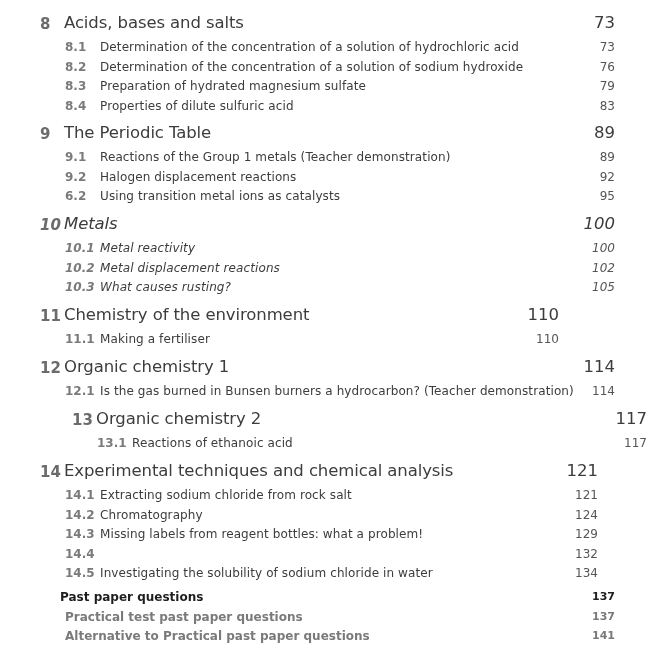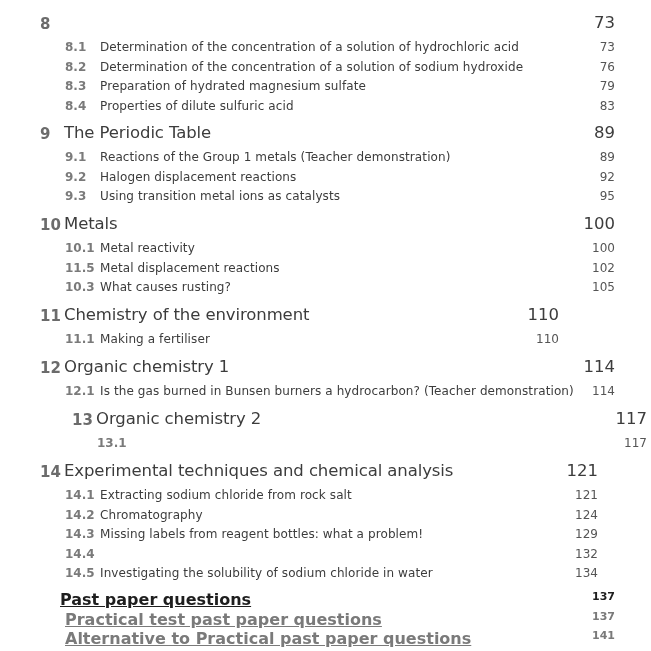--- a/index.html
+++ b/index.html
@@ -87,25 +87,24 @@
       left: 0;
       width: 651px;
     }
     .past-row {
       position: relative;
       height: 19.5px;
     }
     .past-title {
       position: absolute;
       left: 60px;
-      font-size: 16px;
+      font-size: 12px;
       font-weight: bold;
       top: 3px;
       white-space: nowrap;
-      text-decoration: underline;
     }
     .past-title.sub {
       left: 65px;
       color: #7a7a7a;
     }
     .past-title.main {
       color: #1e1e1e;
     }
     .past-page {
       position: absolute;
@@ -117,20 +116,21 @@
     .past-page.main { color: #1e1e1e; }
     .past-page.sub { color: #7a7a7a; }
   </style>
 </head>
 <body>
 
 <div id="toc">
     <div class="chapter" style="position: absolute; left: 0px; width: 651px; top: 13px;">
       <div class="chapter-row">
         <span class="ch-num">8</span>
+        <span class="ch-title">Acids, bases and salts</span>
         <span class="ch-page">73</span>
       </div>
       <div class="section-row">
         <span class="sec-num">8.1</span>
         <span class="sec-title">Determination of the concentration of a solution of hydrochloric acid</span>
         <span class="sec-page">73</span>
       </div>
       <div class="section-row">
         <span class="sec-num">8.2</span>
         <span class="sec-title">Determination of the concentration of a solution of sodium hydroxide</span>
@@ -157,38 +157,38 @@
         <span class="sec-num">9.1</span>
         <span class="sec-title">Reactions of the Group 1 metals (Teacher demonstration)</span>
         <span class="sec-page">89</span>
       </div>
       <div class="section-row">
         <span class="sec-num">9.2</span>
         <span class="sec-title">Halogen displacement reactions</span>
         <span class="sec-page">92</span>
       </div>
       <div class="section-row">
-        <span class="sec-num">9.3</span>
+        <span class="sec-num">6.2</span>
         <span class="sec-title">Using transition metal ions as catalysts</span>
         <span class="sec-page">95</span>
       </div>
     </div>
-    <div class="chapter" style="position: absolute; left: 0px; width: 651px; top: 214px;">
+    <div class="chapter" style="position: absolute; left: 0px; width: 651px; top: 214px; font-style: italic;">
       <div class="chapter-row">
         <span class="ch-num">10</span>
         <span class="ch-title">Metals</span>
         <span class="ch-page">100</span>
       </div>
       <div class="section-row">
         <span class="sec-num">10.1</span>
         <span class="sec-title">Metal reactivity</span>
         <span class="sec-page">100</span>
       </div>
       <div class="section-row">
-        <span class="sec-num">11.5</span>
+        <span class="sec-num">10.2</span>
         <span class="sec-title">Metal displacement reactions</span>
         <span class="sec-page">102</span>
       </div>
       <div class="section-row">
         <span class="sec-num">10.3</span>
         <span class="sec-title">What causes rusting?</span>
         <span class="sec-page">105</span>
       </div>
     </div>
     <div class="chapter" style="position: absolute; left: 0px; width: 595px; top: 305px;">
@@ -216,20 +216,21 @@
       </div>
     </div>
     <div class="chapter" style="position: absolute; left: 0px; width: 651px; top: 409px; margin-left: 32px;">
       <div class="chapter-row">
         <span class="ch-num">13</span>
         <span class="ch-title">Organic chemistry 2</span>
         <span class="ch-page">117</span>
       </div>
       <div class="section-row">
         <span class="sec-num">13.1</span>
+        <span class="sec-title">Reactions of ethanoic acid</span>
         <span class="sec-page">117</span>
       </div>
     </div>
     <div class="chapter" style="position: absolute; left: 0px; width: 634px; top: 461px;">
       <div class="chapter-row">
         <span class="ch-num">14</span>
         <span class="ch-title">Experimental techniques and chemical analysis</span>
         <span class="ch-page">121</span>
       </div>
       <div class="section-row">

